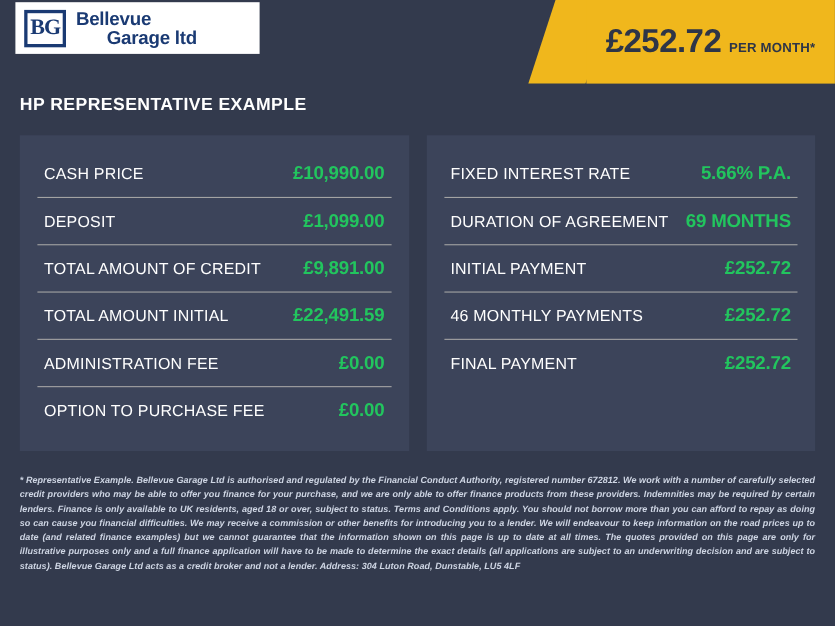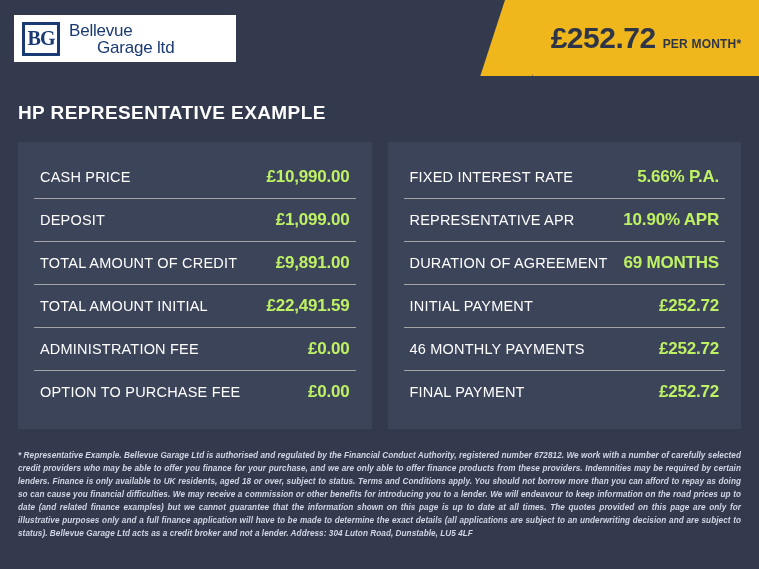--- a/index.html
+++ b/index.html
@@ -21,21 +21,21 @@
   .header {
     position: relative;
     display: flex;
     align-items: stretch;
     height: 76px;
     width: 100%;
   }
   .logo-block {
     position: absolute;
     left: 14px;
-    top: 15px;
+    top: 2px;
     width: 222px;
     height: 47px;
     background: #ffffff;
     display: flex;
     align-items: center;
     padding-left: 8px;
   }
   .logo-mark {
     width: 38px;
     height: 34px;
@@ -45,21 +45,21 @@
     font-weight: bold;
     font-size: 20px;
     display: flex;
     align-items: center;
     justify-content: center;
     letter-spacing: -1px;
     margin-right: 9px;
   }
   .logo-text {
     color: #1a3a73;
-    font-weight: normal;
+    font-weight: bold;
     font-size: 17px;
     line-height: 17px;
     letter-spacing: -0.2px;
   }
   .logo-text .l2 { display: block; margin-left: 28px; }
 
   .price-band {
     position: absolute;
     right: 0;
     top: 0;
@@ -96,24 +96,24 @@
   .price-period {
     font-size: 12px;
     font-weight: bold;
     margin-left: 7px;
     letter-spacing: 0.2px;
   }
 
   
   .section-title {
     color: #ffffff;
-    font-size: 19px;
+    font-size: 16px;
     font-weight: bold;
     letter-spacing: 0.4px;
-    margin: 26px 0 0 18px;
+    margin: 11px 0 0 18px;
   }
 
   
   .panels {
     display: flex;
     gap: 16px;
     margin: 18px 18px 0 18px;
   }
   .panel {
     flex: 1 1 0;
@@ -127,21 +127,21 @@
     padding: 11px 6px 11px 6px;
   }
   .row + .row { border-top: 1px solid #a3a3a3; }
   .row-label {
     color: #ffffff;
     font-size: 14.5px;
     font-weight: normal;
     letter-spacing: 0.2px;
   }
   .row-value {
-    color: #bef264;
+    color: #22c55e;
     font-size: 17px;
     font-weight: bold;
     letter-spacing: -0.2px;
     white-space: nowrap;
   }
 
   
   .disclaimer {
     margin: 20px 18px 0 18px;
     color: #cfd6e4;
@@ -205,24 +205,20 @@
         <span class="row-value">£0.00</span>
       </div>
     </div>
 
     <div class="panel">
       <div class="row">
         <span class="row-label">FIXED INTEREST RATE</span>
         <span class="row-value">5.66% P.A.</span>
       </div>
       <div class="row">
-        <span class="row-label">REPRESENTATIVE APR</span>
-        <span class="row-value">10.90% APR</span>
-      </div>
-      <div class="row">
         <span class="row-label">DURATION OF AGREEMENT</span>
         <span class="row-value">69 MONTHS</span>
       </div>
       <div class="row">
         <span class="row-label">INITIAL PAYMENT</span>
         <span class="row-value">£252.72</span>
       </div>
       <div class="row">
         <span class="row-label">46 MONTHLY PAYMENTS</span>
         <span class="row-value">£252.72</span>

